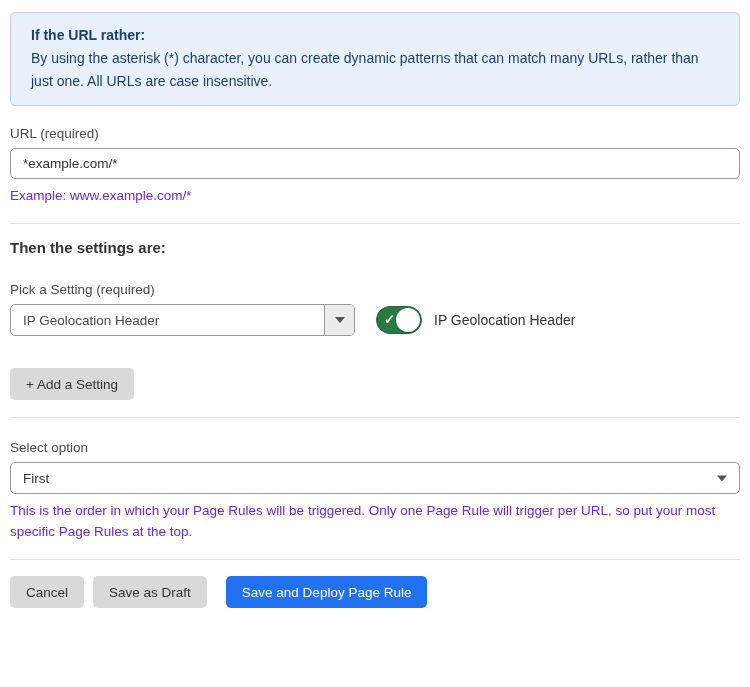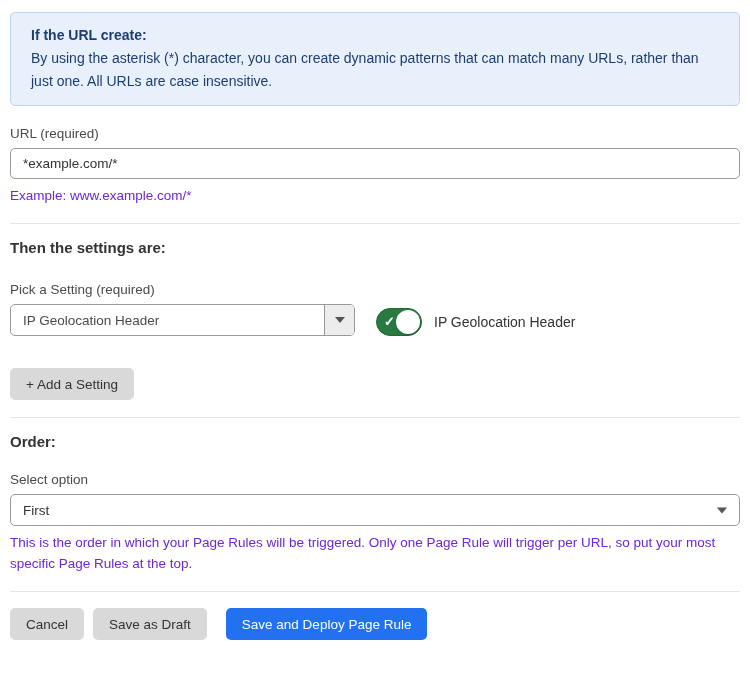--- a/index.html
+++ b/index.html
@@ -82,21 +82,21 @@
   .section-heading {
     font-size: 15px;
     font-weight: bold;
     color: #333;
     margin-top: 15px;
   }
 
   
   .setting-row {
     display: flex;
-    align-items: flex-end;
+    align-items: center;
     margin-top: 2px;
   }
   .setting-select {
     display: flex;
     width: 345px;
     height: 32px;
     border: 1px solid #999;
     border-radius: 5px;
     overflow: hidden;
     background: #fff;
@@ -227,21 +227,21 @@
   .settings-label { margin-top: 26px; }
   .order-label { margin-top: 22px; }
 </style>
 </head>
 <body>
 
 <div class="container">
 
 
   <div class="info-box">
-    <div class="info-heading">If the URL create:</div>
+    <div class="info-heading">If the URL rather:</div>
     <div class="info-body">By using the asterisk (*) character, you can create dynamic patterns that can match many URLs, rather than just one. All URLs are case insensitive.</div>
   </div>
 
   <div class="field-label mt-url">URL (required)</div>
   <input class="text-input" type="text" value="*example.com/*" style="">
   <div class="helper-text">Example: www.example.com/*</div>
 
   <hr class="divider">
 
   <div class="section-heading">Then the settings are:</div>
@@ -261,21 +261,20 @@
         <span class="toggle-knob"></span>
       </div>
       <div class="toggle-label">IP Geolocation Header</div>
     </div>
   </div>
 
   <button class="btn btn-gray add-setting-btn">+ Add a Setting</button>
 
   <hr class="divider">
 
-  <div class="section-heading">Order:</div>
 
   <div class="field-label order-label">Select option</div>
 
   <div class="order-select">
     <span>First</span>
     <span class="caret-down"></span>
   </div>
 
   <div class="helper-text">This is the order in which your Page Rules will be triggered. Only one Page Rule will trigger per URL, so put your most specific Page Rules at the top.</div>
 

